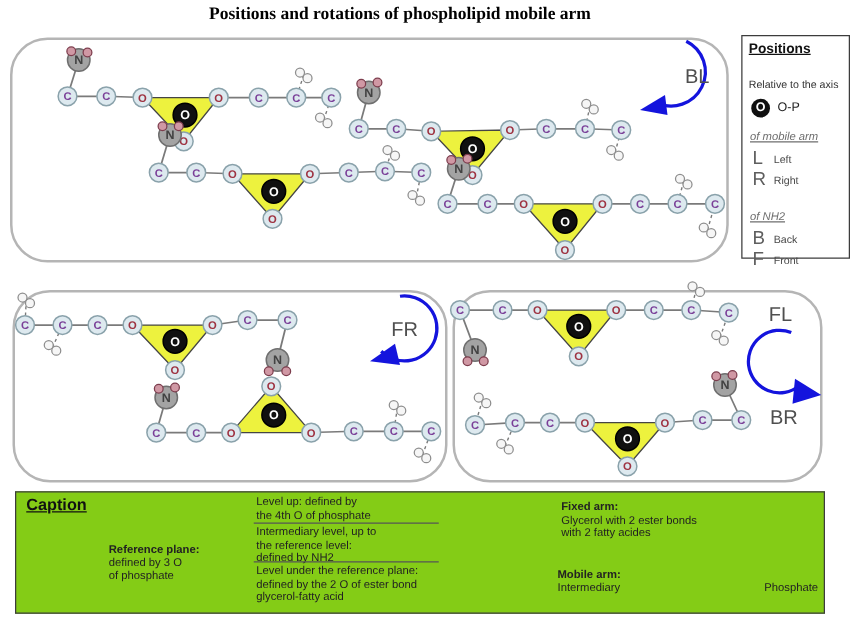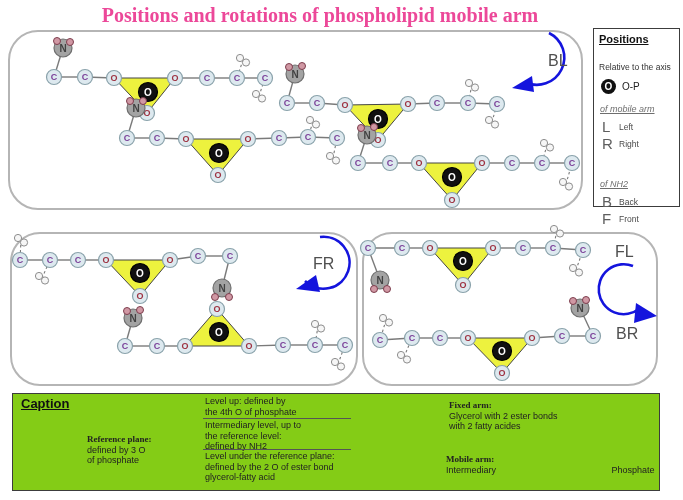--- a/index.html
+++ b/index.html
@@ -1,45 +1,45 @@
 <!DOCTYPE html>
 <html><head>
 <meta charset="utf-8">
 <style>
   html,body{margin:0;padding:0;background:#fff;}
   .page{position:relative;width:683px;height:500px;background:#fff;overflow:hidden;
         font-family:"Liberation Sans",sans-serif;}
   .title{position:absolute;left:0;top:4px;width:640px;text-align:center;
-         font-family:"Liberation Serif",serif;font-weight:bold;font-size:20px;color:#ec4899;}
+         font-family:"Liberation Serif",serif;font-weight:bold;font-size:14px;color:#000000;}
   .panel{position:absolute;border:2px solid #b5b5b5;border-radius:30px;background:#fff;box-sizing:border-box;}
   .panel-top{left:8px;top:30px;width:575px;height:180px;}
   .panel-fr{left:10px;top:232px;width:348px;height:154px;}
   .panel-fl{left:362px;top:232px;width:296px;height:154px;}
   #diagram{position:absolute;left:0;top:0;}
   
   .legend{position:absolute;left:593px;top:28px;width:87px;height:179px;border:1px solid #3c3c3c;
           background:#fff;box-sizing:border-box;padding:4px 5px;}
   .lg-title{font-size:11px;font-weight:bold;color:#111;text-decoration:underline;margin-bottom:17px;}
   .lg-sub{font-size:8.5px;color:#333;margin-bottom:7px;}
   .lg-row{display:flex;align-items:center;gap:6px;margin:4px 0 10px 2px;}
   .blackO{display:inline-block;width:15px;height:15px;border-radius:50%;background:#101010;color:#fff;
           font-size:10px;font-weight:bold;text-align:center;line-height:15px;}
   .lg-op{font-size:10px;color:#222;}
   .lg-sec{font-size:9px;font-style:italic;color:#6e6e6e;text-decoration:underline;margin:4px 0 4px 1px;}
-  .lg-sec2{margin-top:27px;}
+  .lg-sec2{margin-top:16px;}
   .lg-kv{display:flex;align-items:center;gap:6px;height:17px;margin-left:3px;}
   .lg-k{font-size:15px;color:#5e5e5e;width:11px;}
   .lg-v{font-size:8.5px;color:#4a4a4a;}
   
   .caption{position:absolute;left:12px;top:393px;width:648px;height:98px;border:1px solid #3c3c3c;
            background:#84cc16;box-sizing:border-box;}
   .cap-head{position:absolute;left:8px;top:2px;font-size:13px;font-weight:bold;color:#111;
             text-decoration:underline;}
   .cap-block{position:absolute;font-size:9px;line-height:10.5px;color:#222;white-space:nowrap;}
-  .cap-bold{font-weight:bold;font-family:Liberation Serif, serif;}
+  .cap-bold{font-weight:bold;}
   .cap-ref{left:74px;top:40px;}
   .cap-up{left:192px;top:2px;}
   .cap-mid{left:192px;top:26px;}
   .cap-under{left:192px;top:57px;}
   .cap-sep{position:absolute;left:190px;width:148px;border-top:1px solid #555;}
   .cap-sep1{top:24px;}
   .cap-sep2{top:55px;}
   .cap-fixed{left:436px;top:6px;}
   .cap-mobile{left:433px;top:60px;}
   .cap-phos-label{position:absolute;left:560px;top:71px;width:120px;text-align:center;

